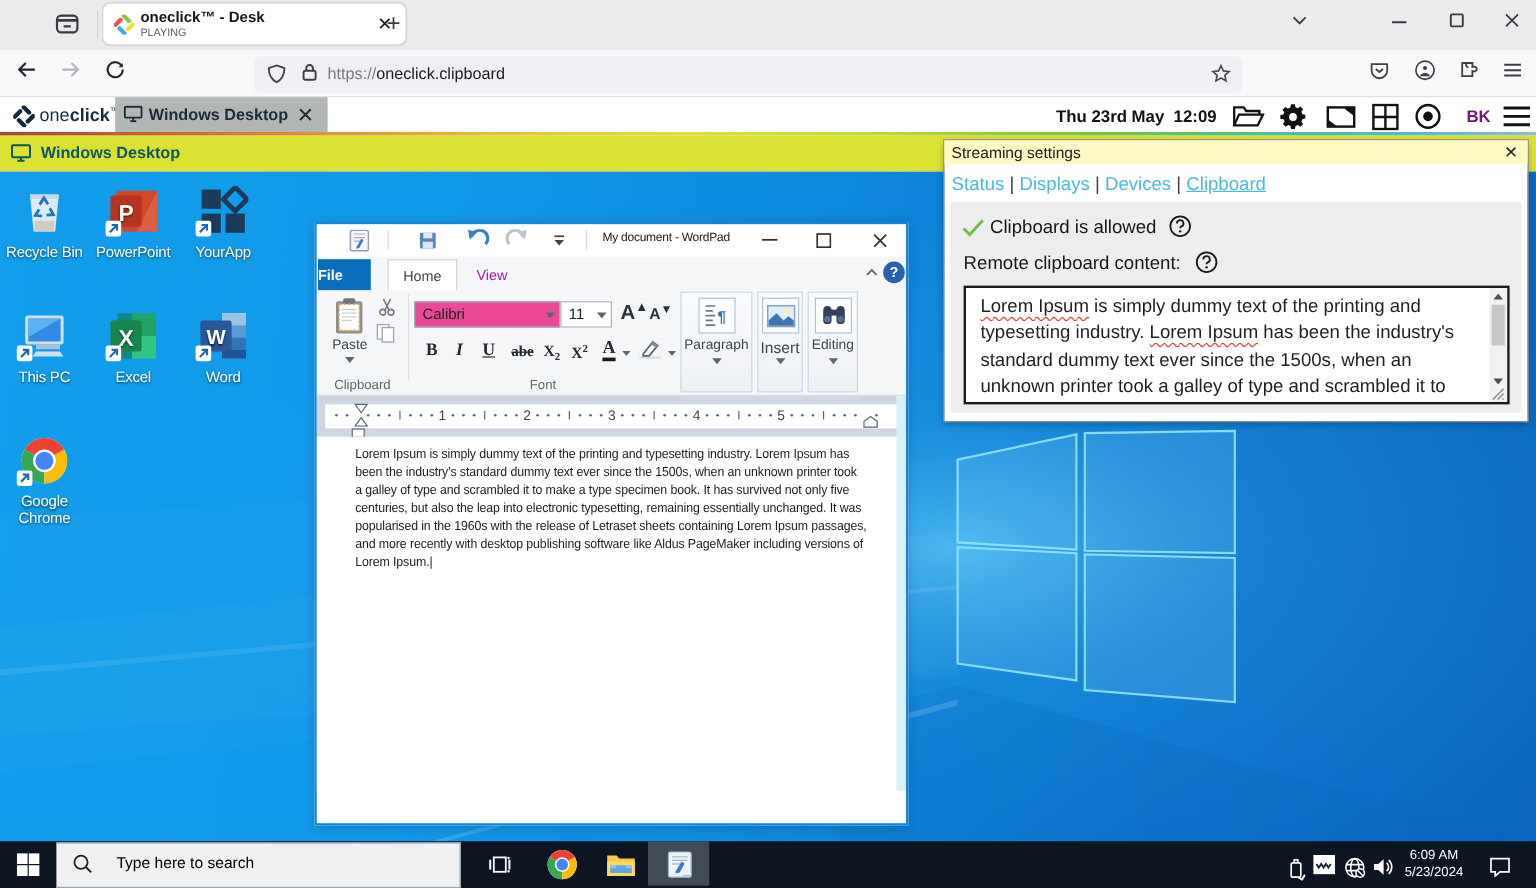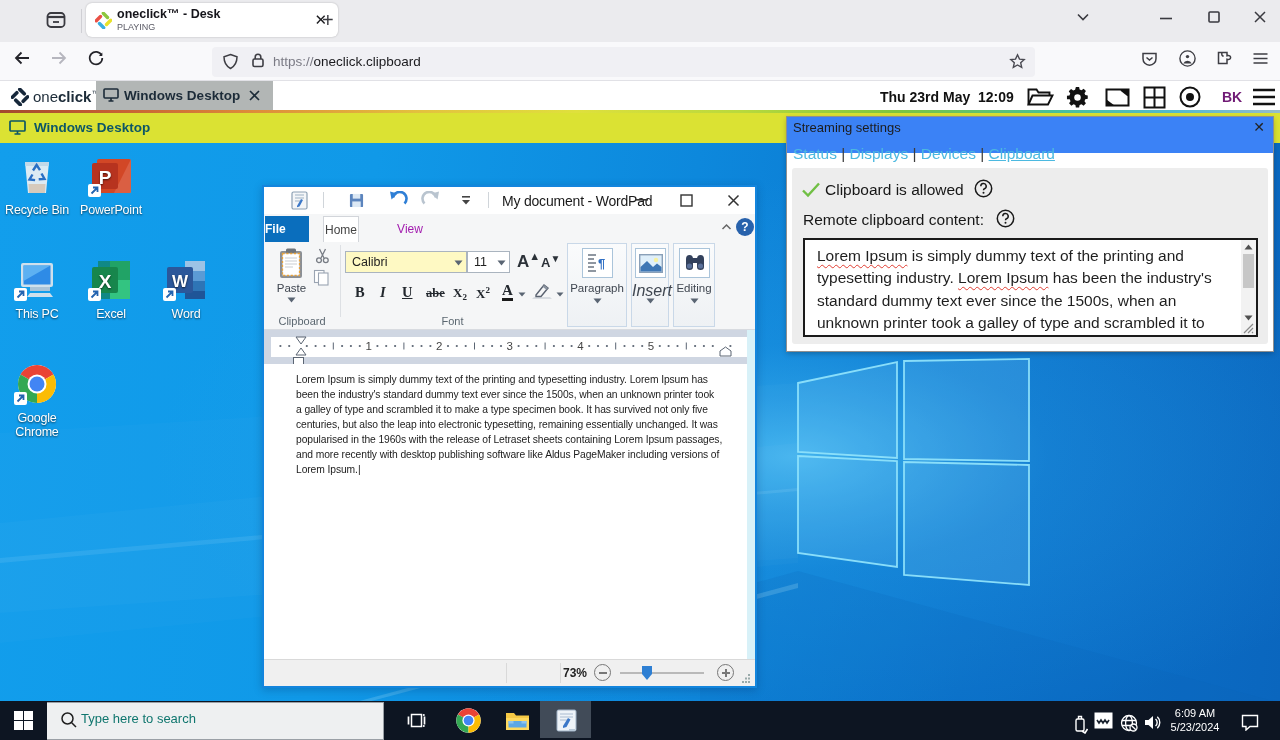--- a/index.html
+++ b/index.html
@@ -37,45 +37,45 @@
   
   #desktop { position:absolute; left:0; top:143px; width:1280px; height:560px; overflow:hidden;
     background:linear-gradient(97deg,#129eec 0%,#1099e8 28%,#0d88dc 52%,#0b73cc 76%,#0a66be 100%); }
   .dicon { position:absolute; width:74px; text-align:center; color:#fff; font-size:12.5px; letter-spacing:-0.2px; text-shadow:0 1px 2px rgba(0,0,0,.65); }
   .dicon .ic { position:relative; width:42px; height:42px; margin:0 auto 6px; }
   .sc { position:absolute; left:-2px; bottom:0px; width:13px; height:13px; background:#fff; border-radius:2px; }
 
   
   #taskbar { position:absolute; left:0; top:701px; width:1280px; height:39px; background:#0d1522; color:#fff; -webkit-font-smoothing:antialiased; }
   #search { position:absolute; left:47px; top:1px; width:337px; height:38px; background:#eef0f1; border:1px solid #9aa0a6; border-left:none; }
-  #search .ph { position:absolute; left:34px; top:8px; font-size:13px; color:#0f766e; }
+  #search .ph { position:absolute; left:50px; top:8px; font-size:13px; color:#000000; }
   #wpbtn { position:absolute; left:540px; top:0; width:51px; height:37px; background:#414b58; }
   .trayico { position:absolute; top:8px; }
   #clock { position:absolute; left:1164px; top:5px; width:62px; text-align:center; font-size:11px; line-height:14px; }
 
   
   #wordpad { position:absolute; left:262px; top:185px; width:495px; height:503px; background:#fff; border:2px solid #1385dd; box-shadow:0 2px 8px rgba(0,30,80,.25); }
   #wp-title { position:absolute; left:0; top:0; width:491px; height:27px; background:#fff; }
-  #wp-title .ttl { position:absolute; top:6px; font-size:14px; color:#1a1a1a; letter-spacing:-0.2px; }
+  #wp-title .ttl { position:absolute; top:6px; font-size:10px; color:#1a1a1a; letter-spacing:-0.2px; }
   #wp-tabs { position:absolute; left:0; top:27px; width:491px; height:28px; background:#f5f6f7; }
   #wp-file { position:absolute; left:1px; top:2px; width:44px; height:26px; background:#0a6ebd; color:#fff; font-size:12px; font-weight:700; text-align:left; line-height:26px; }
-  #wp-home { position:absolute; left:59px; top:2px; width:36px; height:26px; background:#fff; border:1px solid #d2d5da; border-bottom:none; color:#444; font-size:12px; text-align:center; line-height:26px; }
+  #wp-home { position:absolute; left:59px; top:2px; width:58px; height:26px; background:#fff; border:1px solid #d2d5da; border-bottom:none; color:#444; font-size:12px; text-align:center; line-height:26px; }
   #wp-view { position:absolute; left:117px; top:2px; width:58px; height:26px; color:#a21caf; font-size:12px; text-align:center; line-height:26px; }
   #wp-ribbon { position:absolute; left:0; top:55px; width:491px; height:88px; background:#f5f6f7; border-bottom:1px solid #d8dbe0; }
   .rgroup-label { position:absolute; bottom:2px; width:100%; text-align:center; font-size:11px; color:#5b6770; }
   #wp-ruler { position:absolute; left:0; top:143px; width:491px; height:34px; background:#cfd6e2; }
   #wp-rband { position:absolute; left:7px; top:7px; width:477px; height:20px; background:#fff; }
   #wp-doc { position:absolute; left:0; top:177px; width:491px; height:295px; background:#fff; }
   #wp-doc .txt { position:absolute; left:32px; top:8px; width:455px; font-size:11px; line-height:15px; color:#1c1c1c; letter-spacing:-0.1px; transform:scaleX(0.937); transform-origin:left top; }
   #wp-status { position:absolute; left:0; top:472px; width:491px; height:27px; background:#f0f0f0; border-top:1px solid #d9d9d9; }
   #wp-scroll { position:absolute; left:483px; top:143px; width:8px; height:329px; background:#d8f1f8; }
 
   
   #panel { position:absolute; left:787px; top:117px; width:486px; height:234px; background:#fff; outline:1px solid #8f8f8f; box-shadow:0 2px 6px rgba(0,0,0,.3); }
-  #panel-title { position:absolute; left:0; top:0; width:486px; height:36px; background:#3b82f6; }
+  #panel-title { position:absolute; left:0; top:0; width:486px; height:20px; background:#fef9c3; }
   #panel-title .t { position:absolute; left:6px; top:3px; font-size:13px; color:#1c1c1c; }
   #panel-title .x { position:absolute; right:8px; top:2px; font-size:14px; color:#222; }
   #plinks { position:absolute; left:6px; top:28px; font-size:15.5px; color:#4cb9e0; }
   #plinks .sep { color:#3c3c3c; }
   #pbox { position:absolute; left:5px; top:51px; width:476px; height:176px; background:#ededed; border-radius:3px; }
   #ptext { position:absolute; left:11px; top:70px; width:455px; height:99px; background:#fff; border:2px solid #1a1a1a; overflow:hidden; }
   #ptext .inner { position:absolute; left:12px; top:5px; width:420px; font-size:15.5px; line-height:22.3px; color:#1f1f1f; }
   .wavy { text-decoration:underline; text-decoration-style:wavy; text-decoration-color:#e03c31; text-decoration-thickness:1px; text-underline-offset:3px; }
 </style></head>
 <body>
@@ -268,20 +268,36 @@
           <path d="M41 4 L41 38 L24 38 Z" fill="#dd6a50" opacity="0.7"></path>
           <rect x="2" y="8" width="26" height="26" rx="2" fill="#b7331f"></rect>
           <text x="15" y="29" font-size="19" fill="#fff" text-anchor="middle" font-weight="bold" font-family="Liberation Sans">P</text>
         </svg>
         <div class="sc"><svg width="13" height="13" viewBox="0 0 13 13">
               <path d="M3.5 9.5 L8.5 4.5 M5 3.5 L9.5 3.5 L9.5 8" stroke="#2464b0" stroke-width="1.8" fill="none"></path>
             </svg></div>
       </div>
       <div>PowerPoint</div>
     </div>
+    <div class="dicon" style="left:149px; top:12px;">
+      <div class="ic">
+        <svg width="42" height="42" viewBox="0 0 42 42">
+          <rect x="3" y="3" width="16" height="16" fill="#1c3a58"></rect>
+          <rect x="3" y="23" width="16" height="16" fill="#1c3a58"></rect>
+          <rect x="23" y="23" width="16" height="16" fill="#1c3a58"></rect>
+          <g transform="rotate(45 31 11)">
+              <rect x="24" y="4" width="14" height="14" fill="none" stroke="#1c3a58" stroke-width="4"></rect>
+            </g>
+        </svg>
+        <div class="sc"><svg width="13" height="13" viewBox="0 0 13 13">
+              <path d="M3.5 9.5 L8.5 4.5 M5 3.5 L9.5 3.5 L9.5 8" stroke="#2464b0" stroke-width="1.8" fill="none"></path>
+            </svg></div>
+      </div>
+      <div>YourApp</div>
+    </div>
     <div class="dicon" style="left:0px; top:116px;">
       <div class="ic">
         <svg width="42" height="42" viewBox="0 0 42 42">
           <rect x="5" y="4" width="32" height="24" rx="2" fill="#cfe0ec"></rect>
           <rect x="7.5" y="6.5" width="27" height="19" fill="#2e8be6"></rect>
           <path d="M7.5 6.5 L34.5 6.5 L7.5 22 Z" fill="#5db1f2"></path>
           <path d="M14 34 L34 34 L37 38 L11 38 Z" fill="#cfe0ec"></path>
           <rect x="14" y="28" width="20" height="4" fill="#a9c3d8"></rect>
         </svg>
         <div class="sc"><svg width="13" height="13" viewBox="0 0 13 13">
@@ -404,21 +420,21 @@
           <circle cx="4" cy="12.2" r="2.4"></circle>
           <circle cx="10.8" cy="12.2" r="2.4"></circle>
         </svg>
       <svg class="abs" style="left:49px;top:27px;" width="17" height="17" viewBox="0 0 17 17" fill="#fff" stroke="#9aa4b2" stroke-width="1.1">
           <rect x="1.5" y="1.5" width="9.5" height="12"></rect>
           <rect x="5.5" y="4" width="9.5" height="12"></rect>
         </svg>
       <div class="abs" style="left:76px;top:3px;width:1px;height:72px;background:#dde0e4;"></div>
       <div class="rgroup-label" style="left:0;width:76px;">Clipboard</div>
 
-      <div class="abs" style="left:81px;top:9px;width:122px;height:22px;background:#fef9c3;border:1px solid #aab4bf;">
+      <div class="abs" style="left:81px;top:9px;width:122px;height:22px;background:#ec4899;border:1px solid #aab4bf;">
         <div class="abs" style="left:6px;top:3px;font-size:12.5px;color:#222;">Calibri</div>
         <svg class="abs" style="left:108px;top:8px;" width="9" height="6" viewBox="0 0 9 6">
             <path d="M0.5 0.5 L8.5 0.5 L4.5 5.5 Z" fill="#5a6573"></path>
           </svg>
       </div>
       <div class="abs" style="left:203px;top:9px;width:43px;height:22px;background:#fff;border:1px solid #aab4bf;">
         <div class="abs" style="left:6px;top:3px;font-size:12.5px;color:#222;">11</div>
         <svg class="abs" style="left:29px;top:8px;" width="9" height="6" viewBox="0 0 9 6">
             <path d="M0.5 0.5 L8.5 0.5 L4.5 5.5 Z" fill="#5a6573"></path>
           </svg>
@@ -459,21 +475,21 @@
       </div>
 
       <div class="abs" style="left:367px;top:1px;width:38px;height:84px;background:linear-gradient(#fafbfc,#eef1f4);border:1px solid #c9d8e8;">
         <div class="abs" style="left:3px;top:4px;width:31px;height:30px;background:#fff;border:1px solid #aac4da;">
           <svg class="abs" style="left:3px;top:5px;" width="24" height="19" viewBox="0 0 24 19">
               <rect x="0.7" y="0.7" width="22.6" height="17.6" fill="#dfeffa" stroke="#8aa0b8" stroke-width="1.4"></rect>
               <path d="M1.5 13 L8 7 L14 13 L18 9.5 L22.5 13 L22.5 17.5 L1.5 17.5 Z" fill="#3e76b4"></path>
               <circle cx="17" cy="6" r="2.2" fill="#f7f1a0"></circle>
             </svg>
         </div>
-        <div class="abs" style="left:0;top:38px;width:36px;text-align:center;font-size:16px;color:#3f4650;font-style:italic;">Insert</div>
+        <div class="abs" style="left:0;top:38px;width:36px;text-align:center;font-size:13px;color:#3f4650;">Insert</div>
         <svg class="abs" style="left:14px;top:54px;" width="9" height="6" viewBox="0 0 9 6">
             <path d="M0.5 0.5 L8.5 0.5 L4.5 5.5 Z" fill="#5a6573"></path>
           </svg>
       </div>
 
       <div class="abs" style="left:409px;top:1px;width:42px;height:84px;background:linear-gradient(#fafbfc,#eef1f4);border:1px solid #c9d8e8;">
         <div class="abs" style="left:5px;top:4px;width:31px;height:30px;background:#fff;border:1px solid #aac4da;">
           <svg class="abs" style="left:4px;top:4px;" width="22" height="22" viewBox="0 0 22 22" fill="#33415c">
               <path d="M2 6 Q2 2 5.5 2 Q9 2 9 6 L9 14 Q9 17 5.5 17 Q2 17 2 14 Z"></path>
               <path d="M13 6 Q13 2 16.5 2 Q20 2 20 6 L20 14 Q20 17 16.5 17 Q13 17 13 14 Z"></path>
@@ -549,42 +565,20 @@
         <svg class="abs" style="left:448px;top:9px;" width="13" height="11" viewBox="0 0 13 11">
             <path d="M1 10 L12 10 L12 5 L6.5 1 L1 5 Z" fill="#fff" stroke="#5b6573" stroke-width="1"></path>
           </svg>
       </div>
       <div class="abs" style="left:29px;top:27px;width:11px;height:8px;background:#fff;border:1px solid #5b6573;"></div>
     </div>
     <div id="wp-doc">
       <div class="txt" style="white-space:nowrap;">Lorem Ipsum is simply dummy text of the printing and typesetting industry. Lorem Ipsum has<br>been the industry's standard dummy text ever since the 1500s, when an unknown printer took<br>a galley of type and scrambled it to make a type specimen book. It has survived not only five<br>centuries, but also the leap into electronic typesetting, remaining essentially unchanged. It was<br>popularised in the 1960s with the release of Letraset sheets containing Lorem Ipsum passages,<br>and more recently with desktop publishing software like Aldus PageMaker including versions of<br>Lorem Ipsum.<span style="font-weight:400;">|</span></div>
     </div>
     <div id="wp-scroll"></div>
-    <div id="wp-status">
-      <div class="abs" style="left:242px;top:3px;width:1px;height:20px;background:#d9d9d9;"></div>
-      <div class="abs" style="left:296px;top:3px;width:1px;height:20px;background:#d9d9d9;"></div>
-      <div class="abs" style="left:299px;top:6px;font-size:12px;color:#222;font-weight:700;">73%</div>
-      <div class="abs" style="left:330px;top:4px;width:17px;height:17px;border-radius:50%;border:1.5px solid #777;"></div>
-      <div class="abs" style="left:334.5px;top:11.5px;width:8px;height:2px;background:#777;"></div>
-      <div class="abs" style="left:356px;top:12px;width:84px;height:1.5px;background:#b9b9b9;"></div>
-      <svg class="abs" style="left:377px;top:5px;" width="12" height="16" viewBox="0 0 12 16">
-          <path d="M1 1 L11 1 L11 9 L6 15 L1 9 Z" fill="#2e7fd3"></path>
-        </svg>
-      <div class="abs" style="left:453px;top:4px;width:17px;height:17px;border-radius:50%;border:1.5px solid #777;"></div>
-      <div class="abs" style="left:457.5px;top:11.5px;width:8px;height:2px;background:#777;"></div>
-      <div class="abs" style="left:460.5px;top:8.5px;width:2px;height:8px;background:#777;"></div>
-      <svg class="abs" style="left:478px;top:14px;" width="9" height="9" viewBox="0 0 9 9" fill="#9aa">
-        <rect x="6" y="0" width="2" height="2"></rect>
-          <rect x="6" y="3.5" width="2" height="2"></rect>
-          <rect x="6" y="7" width="2" height="2"></rect>
-          <rect x="3" y="3.5" width="2" height="2"></rect>
-          <rect x="3" y="7" width="2" height="2"></rect>
-          <rect x="0" y="7" width="2" height="2"></rect>
-      </svg>
-    </div>
   </div>
 
   <div id="panel">
     <div id="panel-title">
         <div class="t">Streaming settings</div>
         <div class="x">✕</div>
       </div>
     <div id="plinks">Status <span class="sep">|</span> Displays <span class="sep">|</span> Devices <span class="sep">|</span> <span style="text-decoration:underline;">Clipboard</span></div>
     <div id="pbox">
       <svg class="abs" style="left:9px;top:13px;" width="20" height="17" viewBox="0 0 20 17" fill="none" stroke="#70bf44" stroke-width="2.4">

